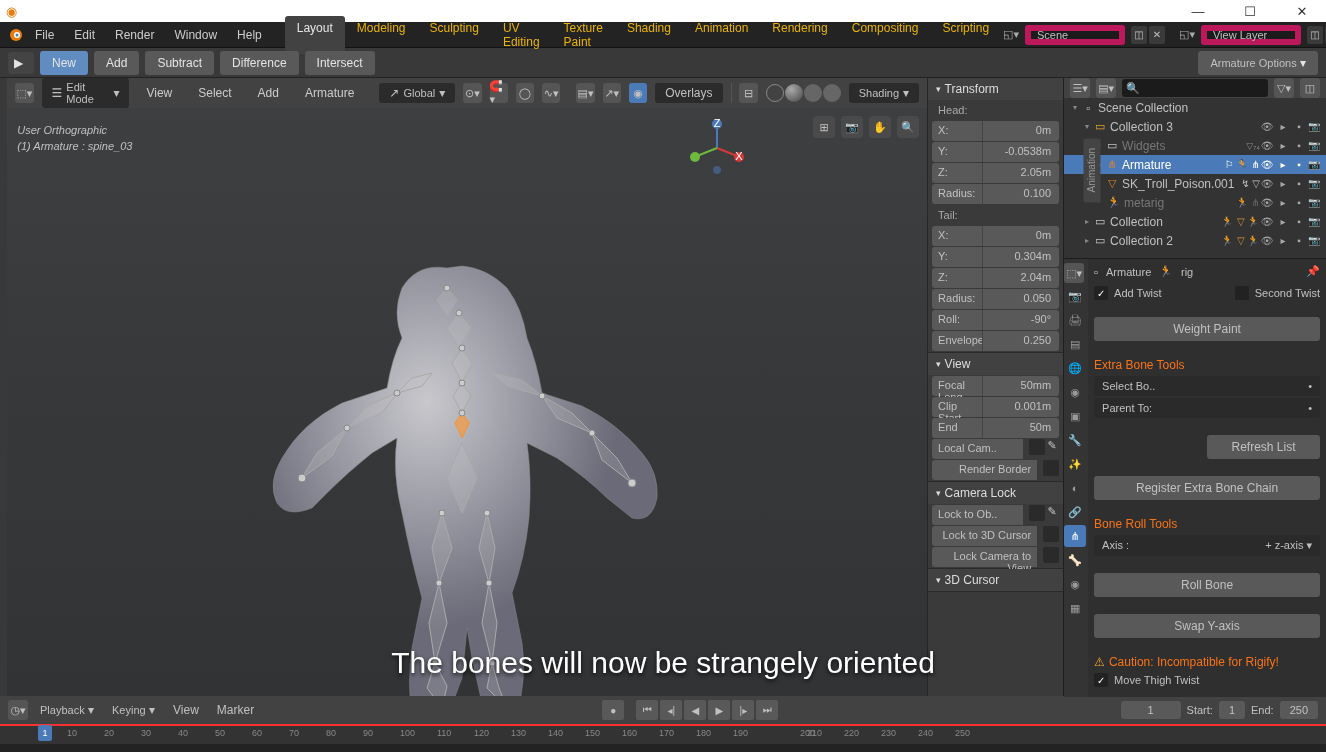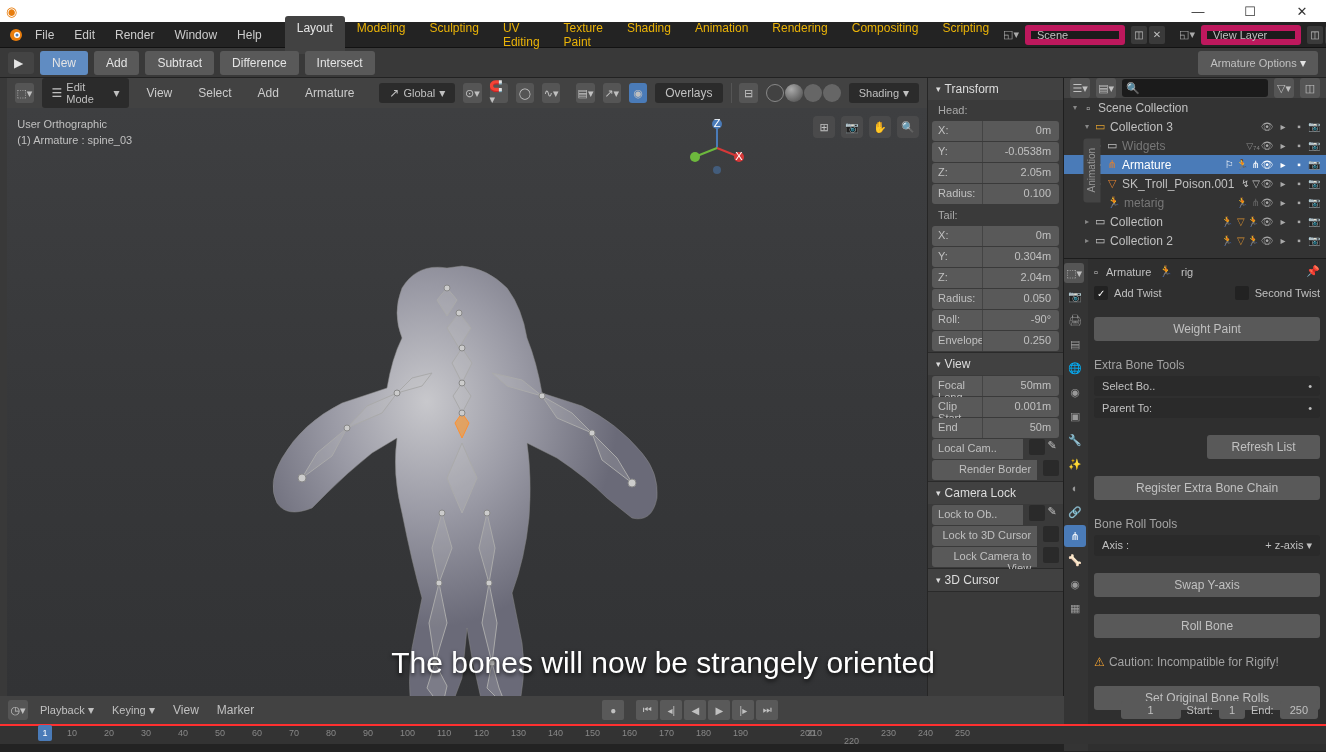--- a/index.html
+++ b/index.html
@@ -27,21 +27,21 @@
 .tool-right { margin-left: auto; }
 
 .main { display: flex; height: calc(752px - 22px - 26px - 30px - 28px - 28px); }
 .left-tools { width: 8px; background: #393939; }
 
 .viewport-wrap { flex: 1; display: flex; flex-direction: column; background: #393939; }
 .vp-header { height: 30px; background: #424242; display: flex; align-items: center; padding: 0 8px; gap: 8px; }
 .dropdown { background: #2b2b2b; border-radius: 3px; padding: 3px 10px; display: flex; align-items: center; gap: 4px; font-size: 12px; }
 .icon-sq { width: 20px; height: 20px; background: #555; border-radius: 3px; display: flex; align-items: center; justify-content: center; }
 .viewport { flex: 1; background: linear-gradient(180deg, #3e3f41 0%, #37383a 50%, #323335 100%); position: relative; overflow: hidden; }
-.vp-info { position: absolute; top: 8px; left: 10px; font-size: 11px; color: #bbb; line-height: 16px; }
+.vp-info { position: absolute; top: 14px; left: 10px; font-size: 11px; color: #bbb; line-height: 16px; font-style: italic; }
 .vp-overlay-icons { position: absolute; top: 8px; right: 8px; display: flex; gap: 6px; }
 .vp-ico { width: 22px; height: 22px; background: rgba(80,80,80,.7); border-radius: 4px; display: flex; align-items: center; justify-content: center; }
 .gizmo { position: absolute; top: 10px; right: 180px; width: 60px; height: 60px; }
 
 .character { position: absolute; left: 240px; top: 120px; width: 440px; height: 510px; }
 .troll-body { fill: url(#trollgrad); stroke: #888; stroke-width: 0.5; }
 .bone { stroke: #aaa; stroke-width: 1; fill: rgba(200,200,200,.2); }
 .bone-active { fill: rgba(255,150,40,.6); stroke: #ff9030; }
 .joint { fill: #ccc; stroke: #888; }
 
@@ -74,21 +74,21 @@
 .props { flex: 1; background: #2f2f2f; display: flex; border-top: 1px solid #1c1c1c; }
 .prop-tabs { width: 24px; background: #343434; display: flex; flex-direction: column; gap: 2px; padding-top: 4px; }
 .prop-tab { width: 22px; height: 22px; border-radius: 3px; display: flex; align-items: center; justify-content: center; font-size: 11px; color: #999; }
 .prop-tab.active { background: #4a7bb8; color: #fff; }
 .prop-content { flex: 1; padding: 6px; overflow: hidden; }
 .prop-breadcrumb { display: flex; gap: 8px; margin-bottom: 8px; align-items: center; }
 .prop-check-row { display: flex; align-items: center; gap: 6px; margin: 4px 0; }
 .checkbox { width: 14px; height: 14px; background: #222; border-radius: 2px; display: flex; align-items: center; justify-content: center; }
 .checkbox.checked::after { content: "✓"; color: #fff; font-size: 10px; }
 .prop-btn { background: #595959; padding: 5px; text-align: center; border-radius: 3px; margin: 17px 0; font-size: 12px; }
-.prop-label { font-size: 12px; color: #a3a3a3; margin: 6px 0 4px; }
+.prop-label { font-size: 12px; color: #f97316; margin: 6px 0 4px; }
 .prop-select { background: #2a2a2a; border-radius: 3px; padding: 4px 8px; display: flex; justify-content: space-between; font-size: 11px; margin: 2px 0; }
 
 .timeline-bar { height: 28px; background: #424242; display: flex; align-items: center; padding: 0 8px; gap: 6px; }
 .tl-btn { padding: 3px 6px; font-size: 12px; }
 .tl-transport { display: flex; gap: 2px; margin: 0 auto; }
 .tl-trans-btn { width: 22px; height: 20px; background: #595959; border-radius: 2px; display: flex; align-items: center; justify-content: center; font-size: 10px; }
 .tl-num { background: #595959; padding: 3px 10px; border-radius: 3px; font-size: 11px; }
 
 .ruler { height: 20px; background: #333; position: relative; border-top: 2px solid #ff3030; }
 .ruler-tick { position: absolute; top: 2px; font-size: 9px; color: #888; }
@@ -527,24 +527,23 @@
             <span>Parent To:</span>
             <span>•</span>
           </div>
         <div class="prop-btn" style="width:50%;margin-left:auto">Refresh List</div>
         <div class="prop-btn">Register Extra Bone Chain</div>
         <div class="prop-label">Bone Roll Tools</div>
         <div class="prop-select">
             <span>Axis :</span>
             <span><span>+ z-axis</span> ▾</span>
           </div>
+        <div class="prop-btn">Roll Bone</div>
         <div class="prop-btn">Swap Y-axis</div>
-        <div class="prop-btn">Roll Bone</div>
         <div class="prop-label warn-icon">Caution: Incompatible for Rigify!</div>
-        <div class="prop-btn">Set Original Bone Rolls</div>
         <div class="prop-check-row">
           <span class="checkbox checked"></span>
           <span>Move Thigh Twist</span>
         </div>
       </div>
     </div>
   </div>
 </div>
 
 <div class="timeline-bar">
@@ -586,21 +585,21 @@
     <span class="ruler-tick" style="left: 474px;">120</span>
     <span class="ruler-tick" style="left: 511px;">130</span>
     <span class="ruler-tick" style="left: 548px;">140</span>
     <span class="ruler-tick" style="left: 585px;">150</span>
     <span class="ruler-tick" style="left: 622px;">160</span>
     <span class="ruler-tick" style="left: 659px;">170</span>
     <span class="ruler-tick" style="left: 696px;">180</span>
     <span class="ruler-tick" style="left: 733px;">190</span>
     <span class="ruler-tick" style="left: 800px;">200</span>
     <span class="ruler-tick" style="left: 807px;">210</span>
-    <span class="ruler-tick" style="left: 844px; margin-top: 8px;">220</span>
+    <span class="ruler-tick" style="left: 844px;">220</span>
     <span class="ruler-tick" style="left: 881px;">230</span>
     <span class="ruler-tick" style="left: 918px;">240</span>
     <span class="ruler-tick" style="left: 955px;">250</span>
   </div>
 
 <div class="statusbar">
   <span class="status-item">🖱 </span>
   <span class="status-item">🖱 </span>
   <span class="status-item">🖱 </span>
   <span class="status-item">🖱 </span>

